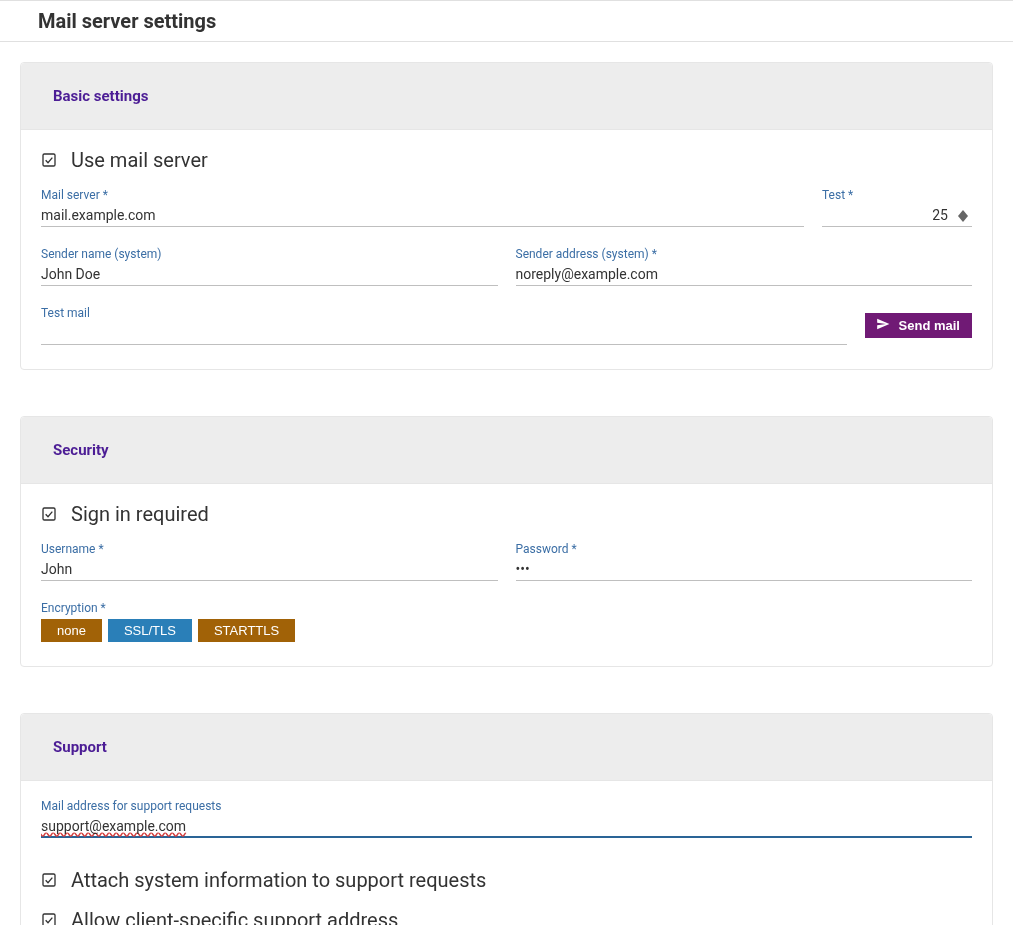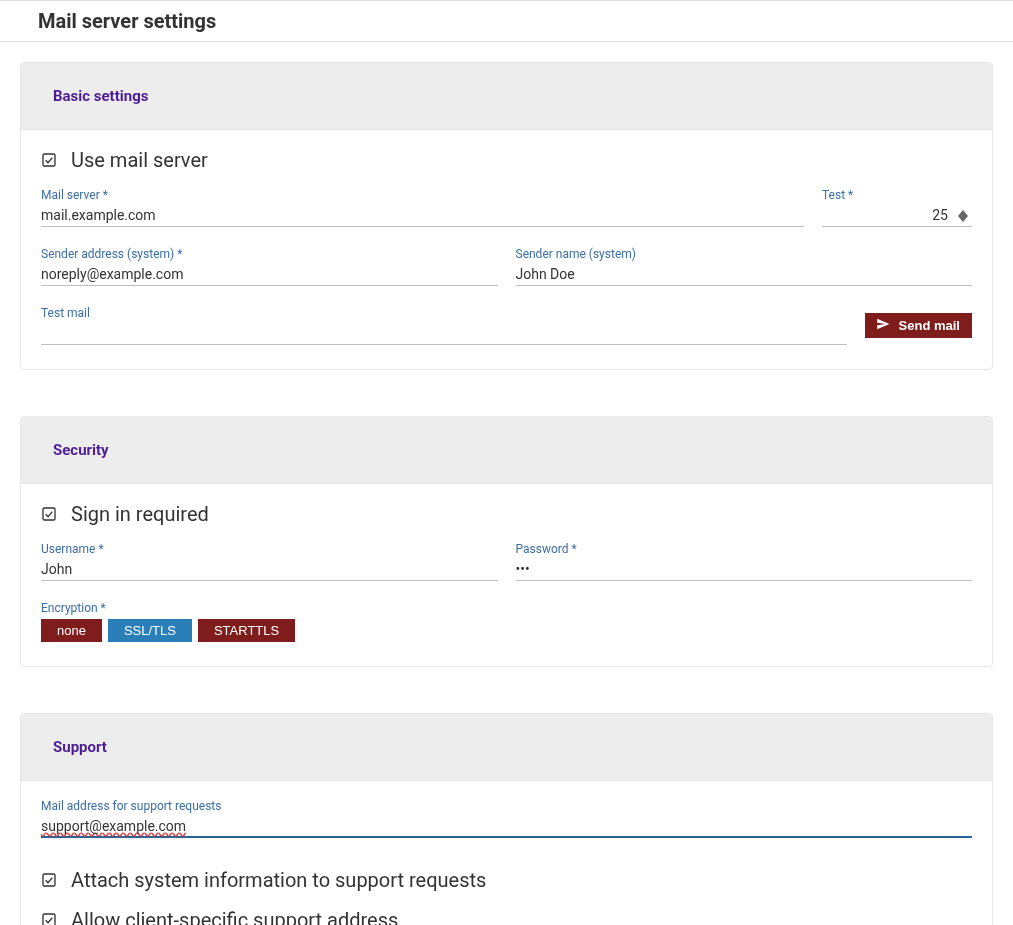--- a/index.html
+++ b/index.html
@@ -127,21 +127,21 @@
   .spinner svg { width: 10px; height: 6px; display:block; }
   .spinner .down svg { transform: rotate(180deg); }
   .spinner .up, .spinner .down { color:#666; cursor:pointer; }
   .send-row {
     display: flex;
     align-items: center;
     gap: 18px;
   }
   .send-button {
     flex: 0 0 auto;
-    background: #7f1d1d;
+    background: #701a75;
     color: #fff;
     border: none;
     padding: 4px 12px 4px 10px;
     font-size: 13px;
     font-weight: 600;
     display: inline-flex;
     align-items: center;
     gap: 8px;
     cursor: pointer;
   }
@@ -150,21 +150,21 @@
     display: flex;
     gap: 6px;
     margin-top: 4px;
   }
   .toggle-btn {
     border: none;
     color: #fff;
     font-size: 13px;
     padding: 4px 16px;
     cursor: pointer;
-    background: #7f1d1d;
+    background: #a16207;
     min-width: 58px;
     text-align: center;
   }
   .toggle-btn.selected { background: #2a7fb8; }
   .toggle-btn.wide { min-width: 80px; }
   .toggle-btn.wider { min-width: 90px; }
   .spellcheck-underline {
     text-decoration: underline wavy #d23c3c;
     text-decoration-skip-ink: none;
   }
@@ -215,26 +215,26 @@
                       <path d="M0 6 L5 0 L10 6 Z" fill="currentColor"></path>
                     </svg>
                   </span>
               </div>
             </div>
           </div>
         </div>
 
         <div class="form-row">
           <div class="field">
+            <label class="field-label">Sender name (system)</label>
+            <input class="field-input" type="text" value="John Doe" style="">
+          </div>
+          <div class="field">
             <label class="field-label field-required">Sender address (system)</label>
             <input class="field-input" type="text" value="noreply@example.com" style="">
-          </div>
-          <div class="field">
-            <label class="field-label">Sender name (system)</label>
-            <input class="field-input" type="text" value="John Doe" style="">
           </div>
         </div>
 
         <div class="send-row">
           <div class="field">
             <label class="field-label">Test mail</label>
             <input class="field-input" type="text" value="" style="">
           </div>
           <button class="send-button">
             <span>

